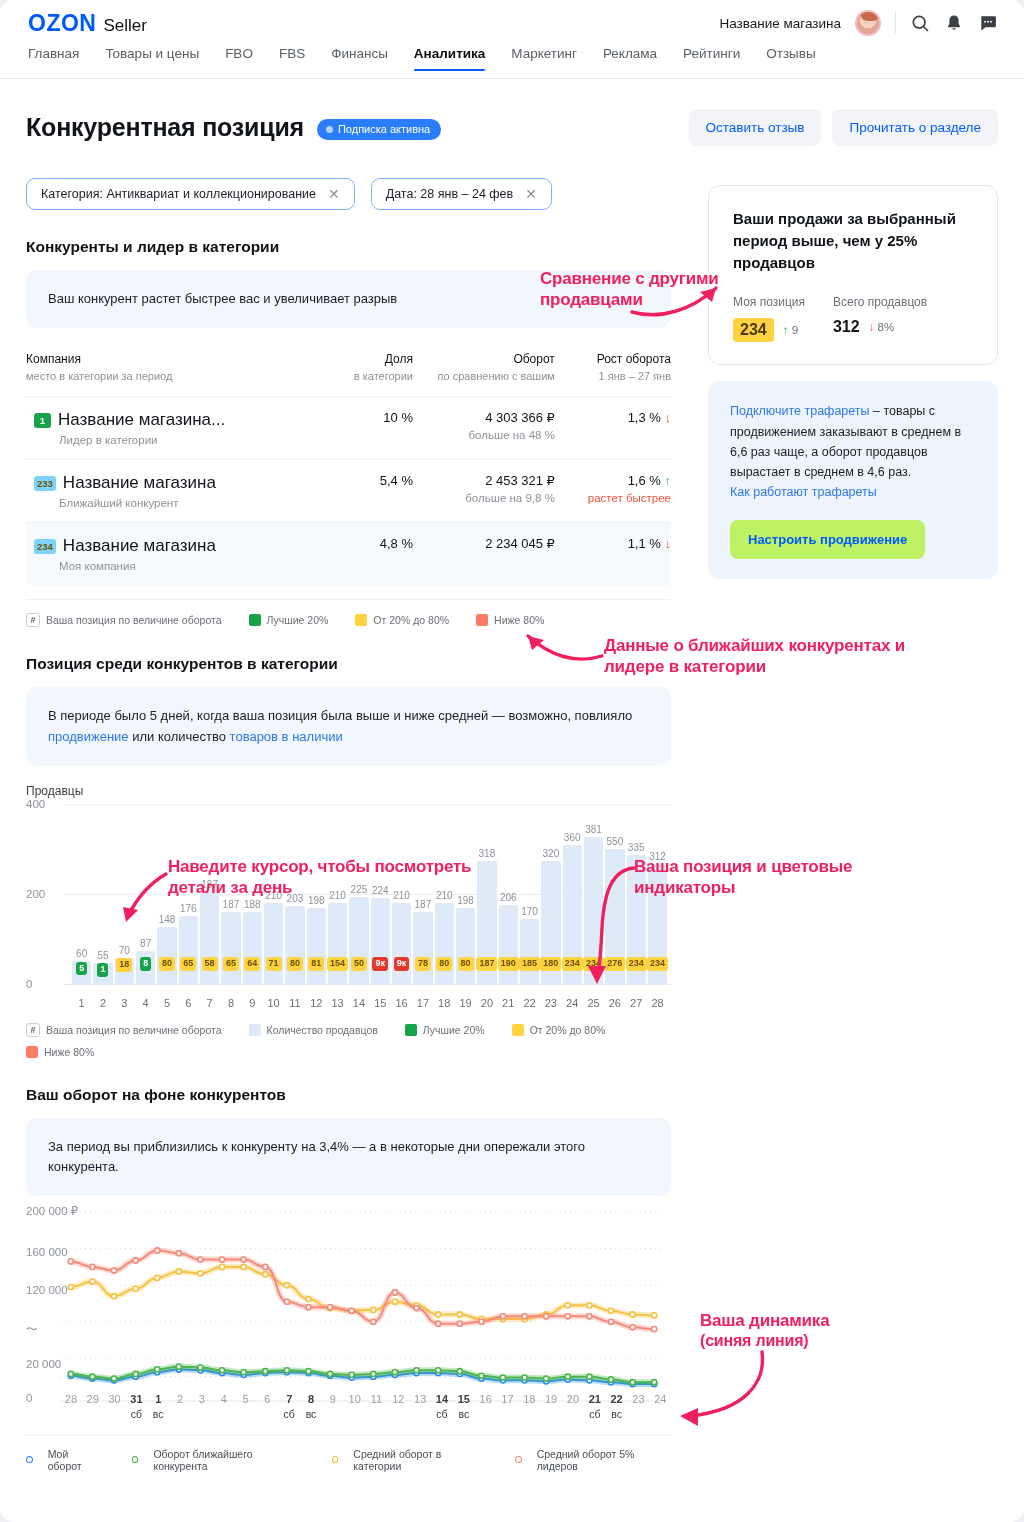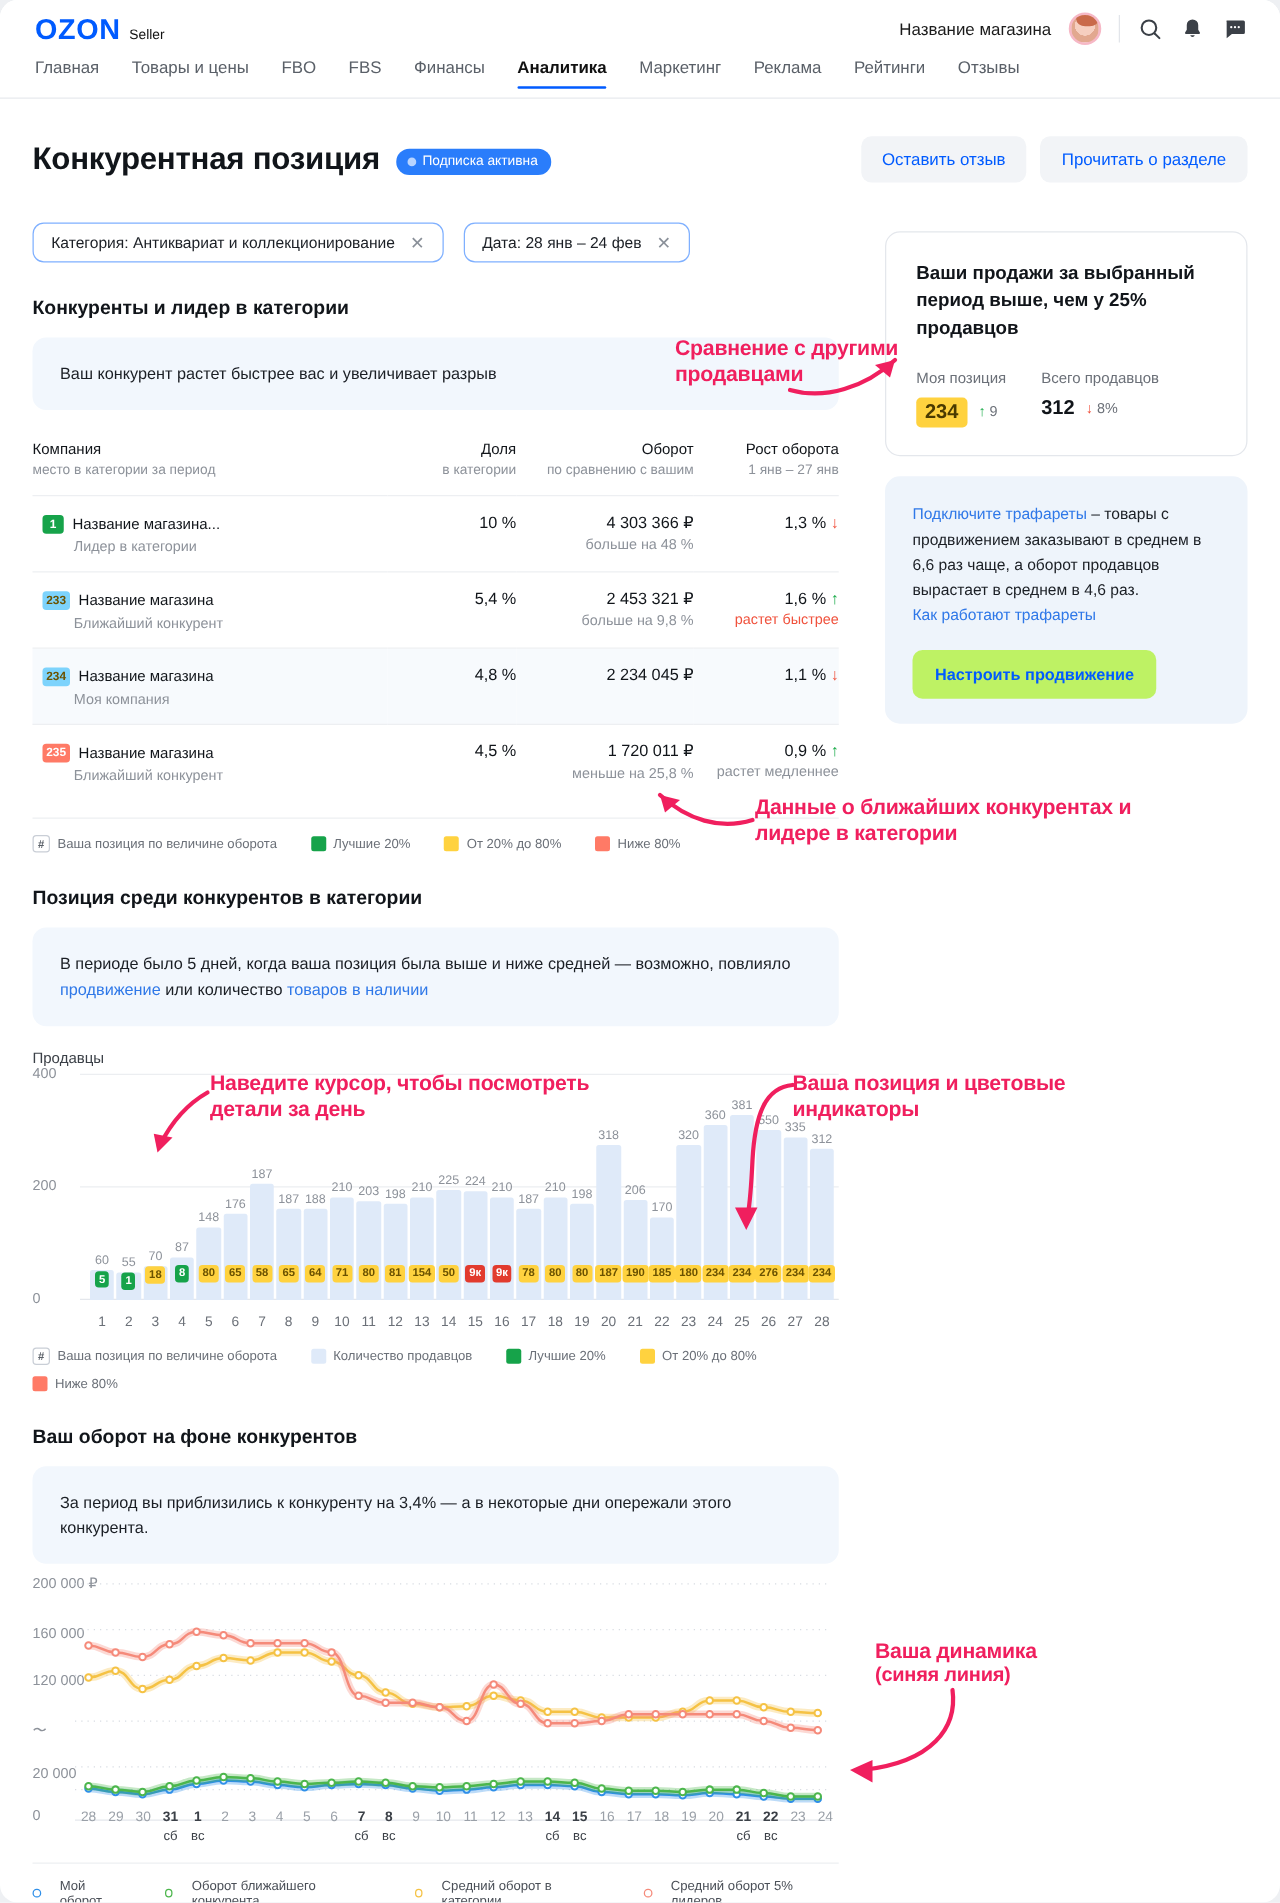--- a/index.html
+++ b/index.html
@@ -20,21 +20,21 @@
 
   
   .topbar {
     height: 46px; display: flex; align-items: center;
     padding: 0 26px 0 28px; background: #fff;
   }
   .logo { display: flex; align-items: baseline; gap: 7px; }
   .logo-ozon {
     font-size: 23px; font-weight: 700; letter-spacing: .5px; color: #005bff;
   }
-  .logo-seller { font-size: 11px; font-weight: 400; color: #111; }
+  .logo-seller { font-size: 17px; font-weight: 400; color: #111; }
   .topbar-right {
     margin-left: auto; display: flex; align-items: center; gap: 14px;
   }
   .shop-name { font-size: 13.5px; color: #1b1b1b; }
   .avatar {
     width: 26px; height: 26px; border-radius: 50%;
     background: radial-gradient(circle at 50% 38%, #f6cfc0 0 46%, #e2a88f 47% 100%);
     border: 2px solid #f6b8c6; position: relative; overflow: hidden;
   }
   .avatar::after {
@@ -110,21 +110,21 @@
   table.cmp td { padding: 13px 0 13px 0; vertical-align: top; text-align: right; }
   table.cmp td.c1 { text-align: left; padding-left: 8px; }
   .rank {
     display: inline-block; min-width: 17px; text-align: center; border-radius: 3px;
     font-size: 9.5px; font-weight: 700; color: #fff; padding: 2px 3px;
     margin-right: 7px; position: relative; top: -1px;
   }
   .rank.green { background: #16a34a; }
   .rank.yellow { background: #7dd3fc; color: #6b5200; }
   .rank.red { background: #ff7a66; }
-  .co-name { font-size: 12px; color: #11151a; }
+  .co-name { font-size: 17px; color: #11151a; }
   .co-sub { font-size: 11.5px; color: #8d929a; margin-top: 4px; padding-left: 25px; }
   .val { font-size: 13px; color: #11151a; }
   .val-sub { font-size: 11.5px; color: #8d929a; margin-top: 4px; }
   .val-sub.warn { color: #f0513c; }
   .arrow-up { color: #20ad4e; }
   .arrow-dn { color: #f0513c; }
 
   
   .legend { display: flex; align-items: center; gap: 9px; flex-wrap: wrap;
             margin-top: 14px; padding-top: 13px; border-top: 1px solid #edeff2; }
@@ -342,34 +342,20 @@
             <tr class="mine">
               <td class="c1"><span class="rank yellow">234</span><span class="co-name">Название магазина</span><div class="co-sub">Моя компания</div></td>
               <td>
                 <div class="val">4,8 %</div>
               </td>
               <td>
                 <div class="val">2 234 045 ₽</div>
               </td>
               <td>
                 <div class="val">1,1 % <span class="arrow-dn">↓</span></div>
-              </td>
-            </tr>
-            <tr>
-              <td class="c1"><span class="rank red">235</span><span class="co-name">Название магазина</span><div class="co-sub">Ближайший конкурент</div></td>
-              <td>
-                <div class="val">4,5 %</div>
-              </td>
-              <td>
-                <div class="val">1 720 011 ₽</div>
-                <div class="val-sub">меньше на 25,8 %</div>
-              </td>
-              <td>
-                <div class="val">0,9 % <span class="arrow-up">↑</span></div>
-                <div class="val-sub">растет медленнее</div>
               </td>
             </tr>
           </tbody>
       </table>
 
       <div class="legend" id="table-legend">
           <div class="lg-item">
             <span class="lg-hash">#</span>
             <span class="lg-txt">Ваша позиция по величине оборота</span>
           </div>

